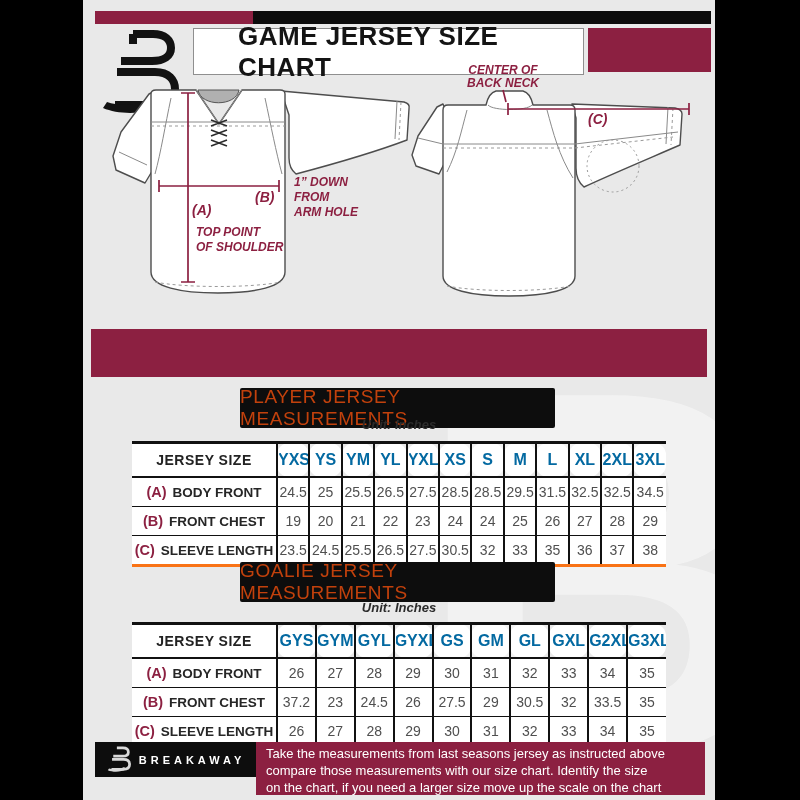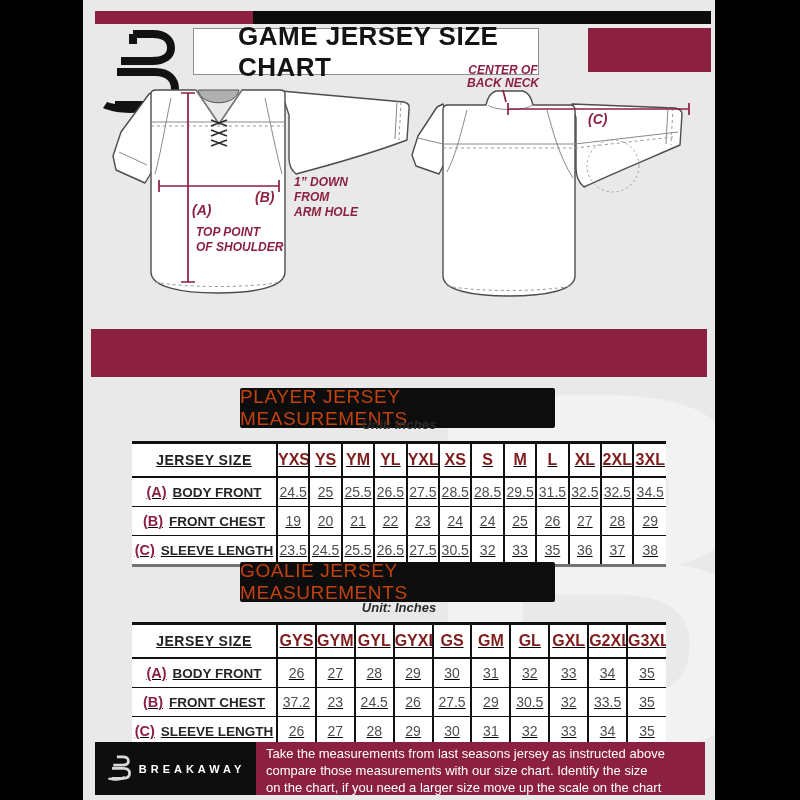--- a/index.html
+++ b/index.html
@@ -9,21 +9,21 @@
   .content > *{position:absolute;z-index:1;}
 
   
   .watermark{left:330px;top:360px;font-size:520px;line-height:0.82;font-weight:bold;
              color:#ffffff;opacity:.45;z-index:0;letter-spacing:-10px;}
 
   
   .hbar{left:12px;top:11px;width:616px;height:13px;display:flex;}
   .hbar .seg-maroon{width:158px;height:100%;background:#8c2041;}
   .hbar .seg-black{flex:1;height:100%;background:#0c0c0c;}
-  .title-box{left:110px;top:28px;width:346px;height:47px;background:#fff;border:1px solid #8f8f8f;
+  .title-box{left:110px;top:28px;width:391px;height:47px;background:#fff;border:1px solid #8f8f8f;
              display:flex;align-items:center;box-sizing:border-box;padding-left:44px;}
   .title-box .title{font-size:26px;font-weight:bold;letter-spacing:.5px;color:#141414;}
   .title-accent{left:505px;top:28px;width:123px;height:44px;background:#8c2041;}
   .logo{left:14px;top:28px;}
 
   
   .diagram{left:12px;top:60px;}
   .jersey{fill:#ffffff;stroke:#4d4d4d;stroke-width:1.4;stroke-linejoin:round;}
   .seam{fill:none;stroke:#8a8a8a;stroke-width:1;}
   .stitch{fill:none;stroke:#9a9a9a;stroke-width:1;stroke-dasharray:3,3;}
@@ -39,34 +39,34 @@
 
   
   .section-box{left:157px;width:315px;height:40px;background:#0d0d0d;border-radius:2px;
                display:flex;align-items:center;justify-content:center;color:#c2410c;
                font-size:19px;font-weight:normal;letter-spacing:.6px;}
   .unit{left:0;width:632px;text-align:center;font-size:13px;font-weight:bold;font-style:italic;color:#2b2b2b;}
 
   
   .tablewrap{left:49px;width:534px;}
   table.size-table{border-collapse:collapse;table-layout:fixed;width:534px;
-                   border-top:3px solid #111;border-bottom:3px solid #737373;text-decoration:underline;}
+                   border-top:3px solid #111;border-bottom:3px solid #f97316;}
   table.size-table td{padding:0;text-align:center;background:#fff;overflow:hidden;}
   tr.hrow td{height:32px;border-bottom:2px solid #111;}
   tr.drow td{height:28px;border-bottom:1px solid #111;}
   tr.drow:last-child td{border-bottom:none;}
   td.corner{width:144px;font-size:14px;letter-spacing:.5px;color:#222;font-weight:bold;}
   td.sz{border-left:2px solid #111;}
-  td.sz.head{font-size:16px;font-weight:bold;color:#7f1d1d;}
+  td.sz.head{font-size:16px;font-weight:bold;color:#0369a1;border-radius:12px;}
   td.sz.val{font-size:14px;color:#4f4f4f;}
   td.rowlabel{text-align:left;padding-left:14px;font-size:13.5px;color:#262626;font-weight:bold;}
   td.rowlabel .rkey{color:#8c2041;font-weight:bold;font-size:14.5px;margin-right:6px;}
 
   
-  .footer-brand{left:12px;top:742px;width:161px;height:53px;background:#0d0d0d;display:flex;
+  .footer-brand{left:12px;top:742px;width:161px;height:35px;background:#0d0d0d;display:flex;
                 align-items:center;justify-content:center;gap:7px;}
   .footer-brand .brand{color:#fff;font-size:11px;font-weight:bold;letter-spacing:4px;}
   .footer-note{left:173px;top:742px;width:449px;height:53px;background:#8c2041;color:#fff;
                box-sizing:border-box;padding:3px 6px 0 10px;font-size:13px;line-height:17px;}
 </style>
 </head>
 <body>
 
 <div class="stage">
   <div class="content">

